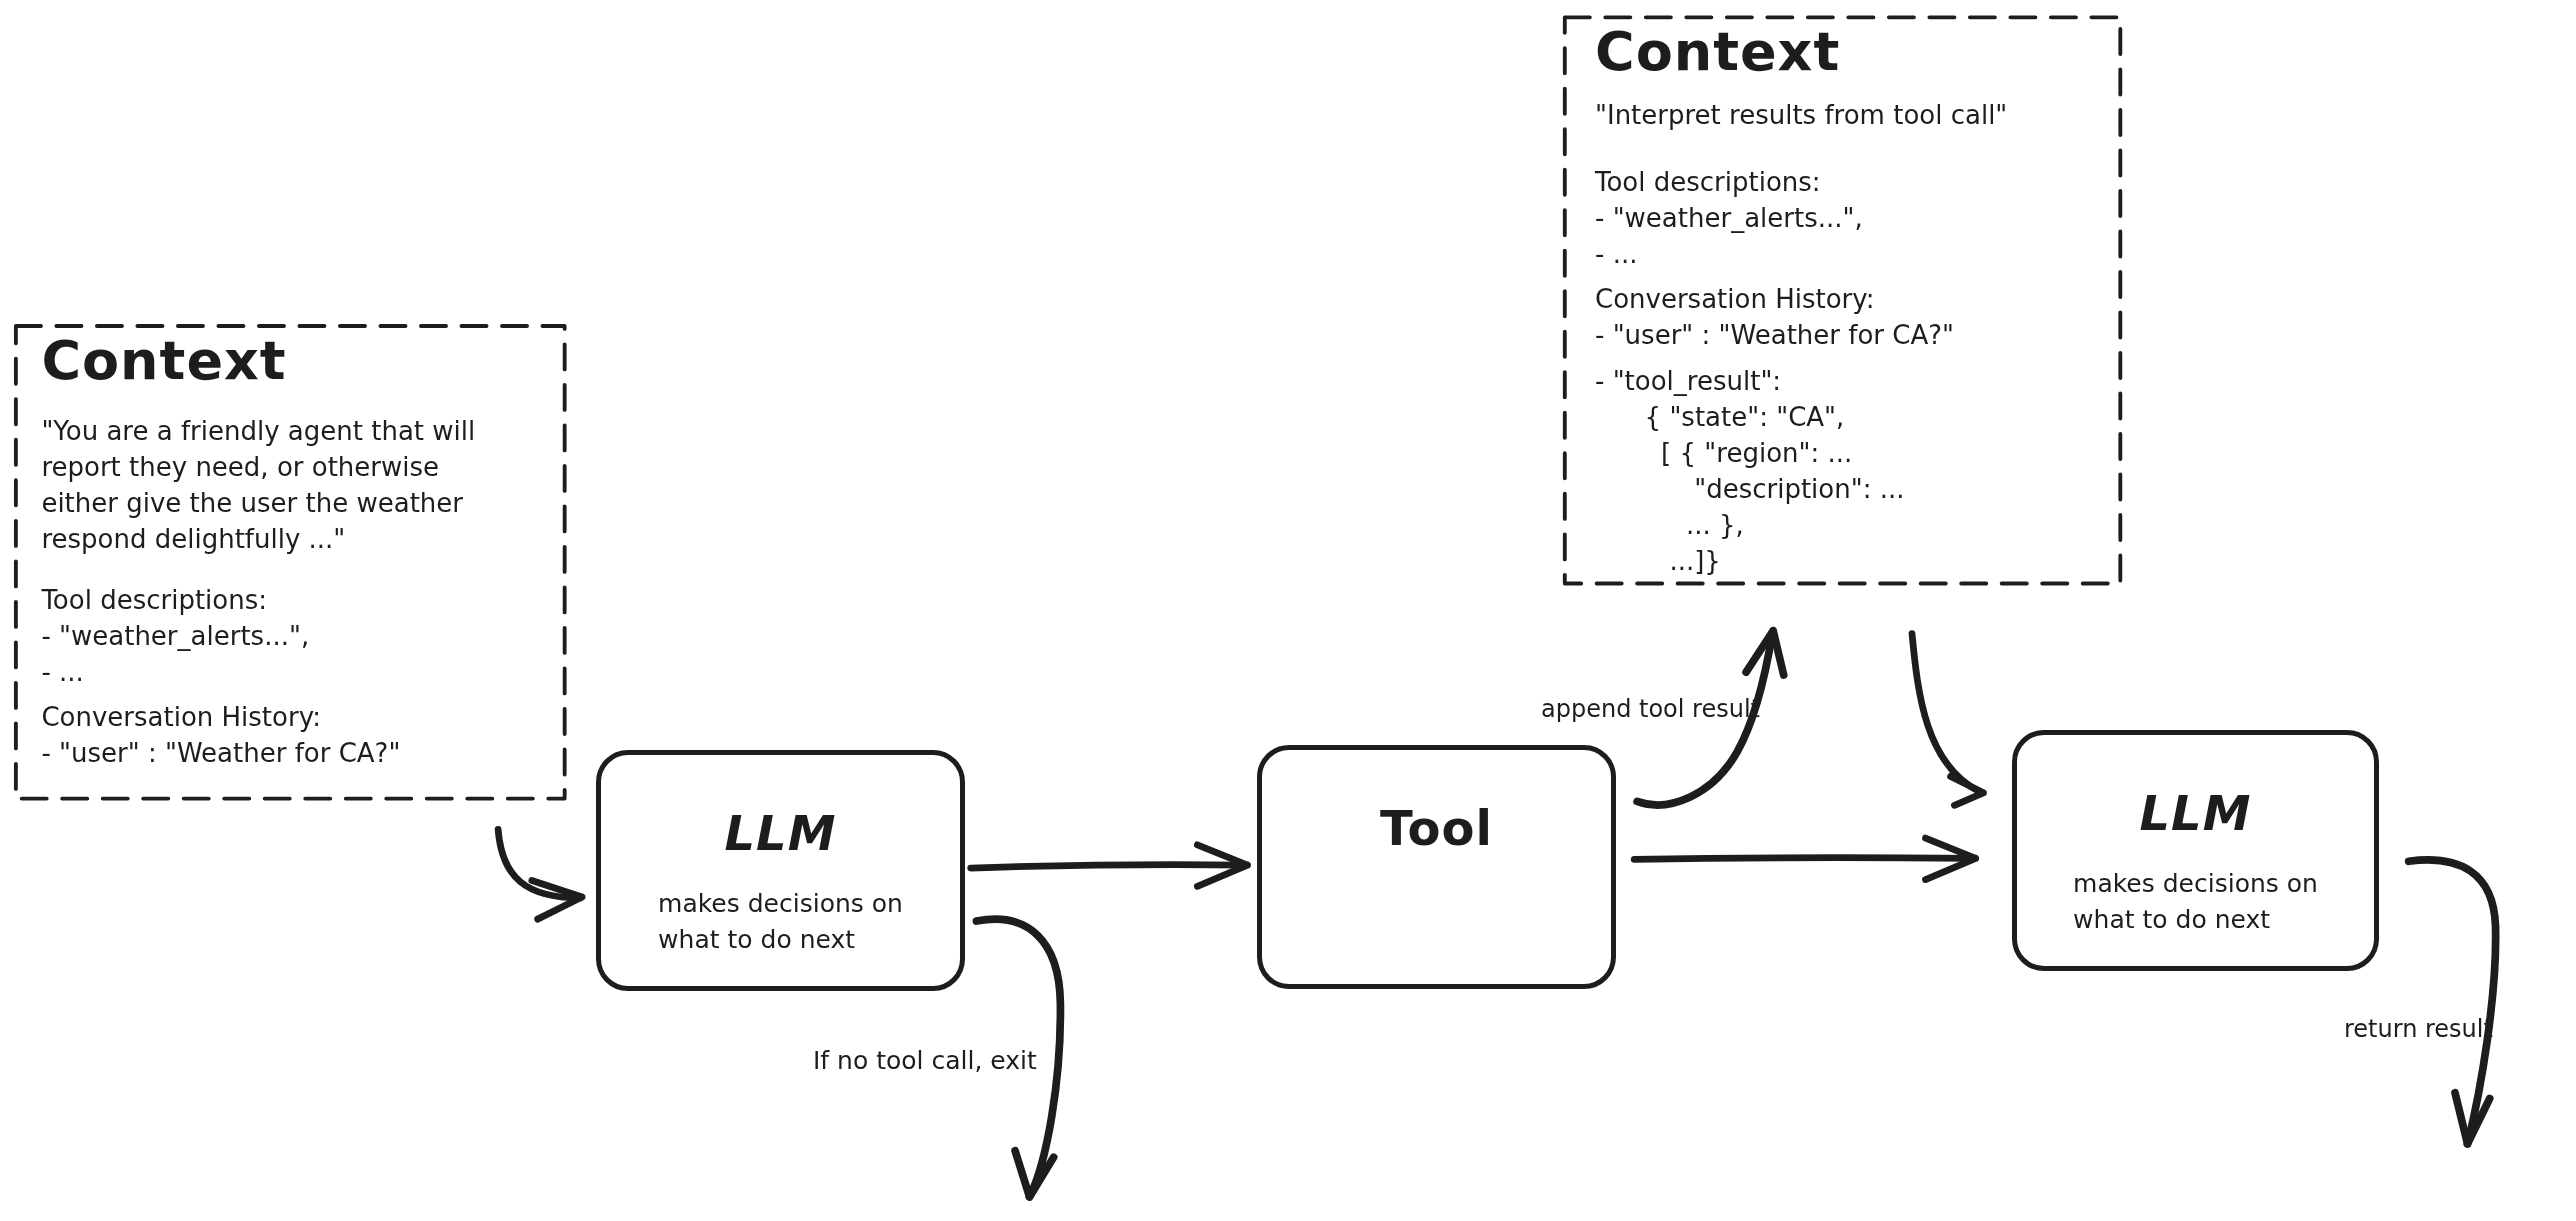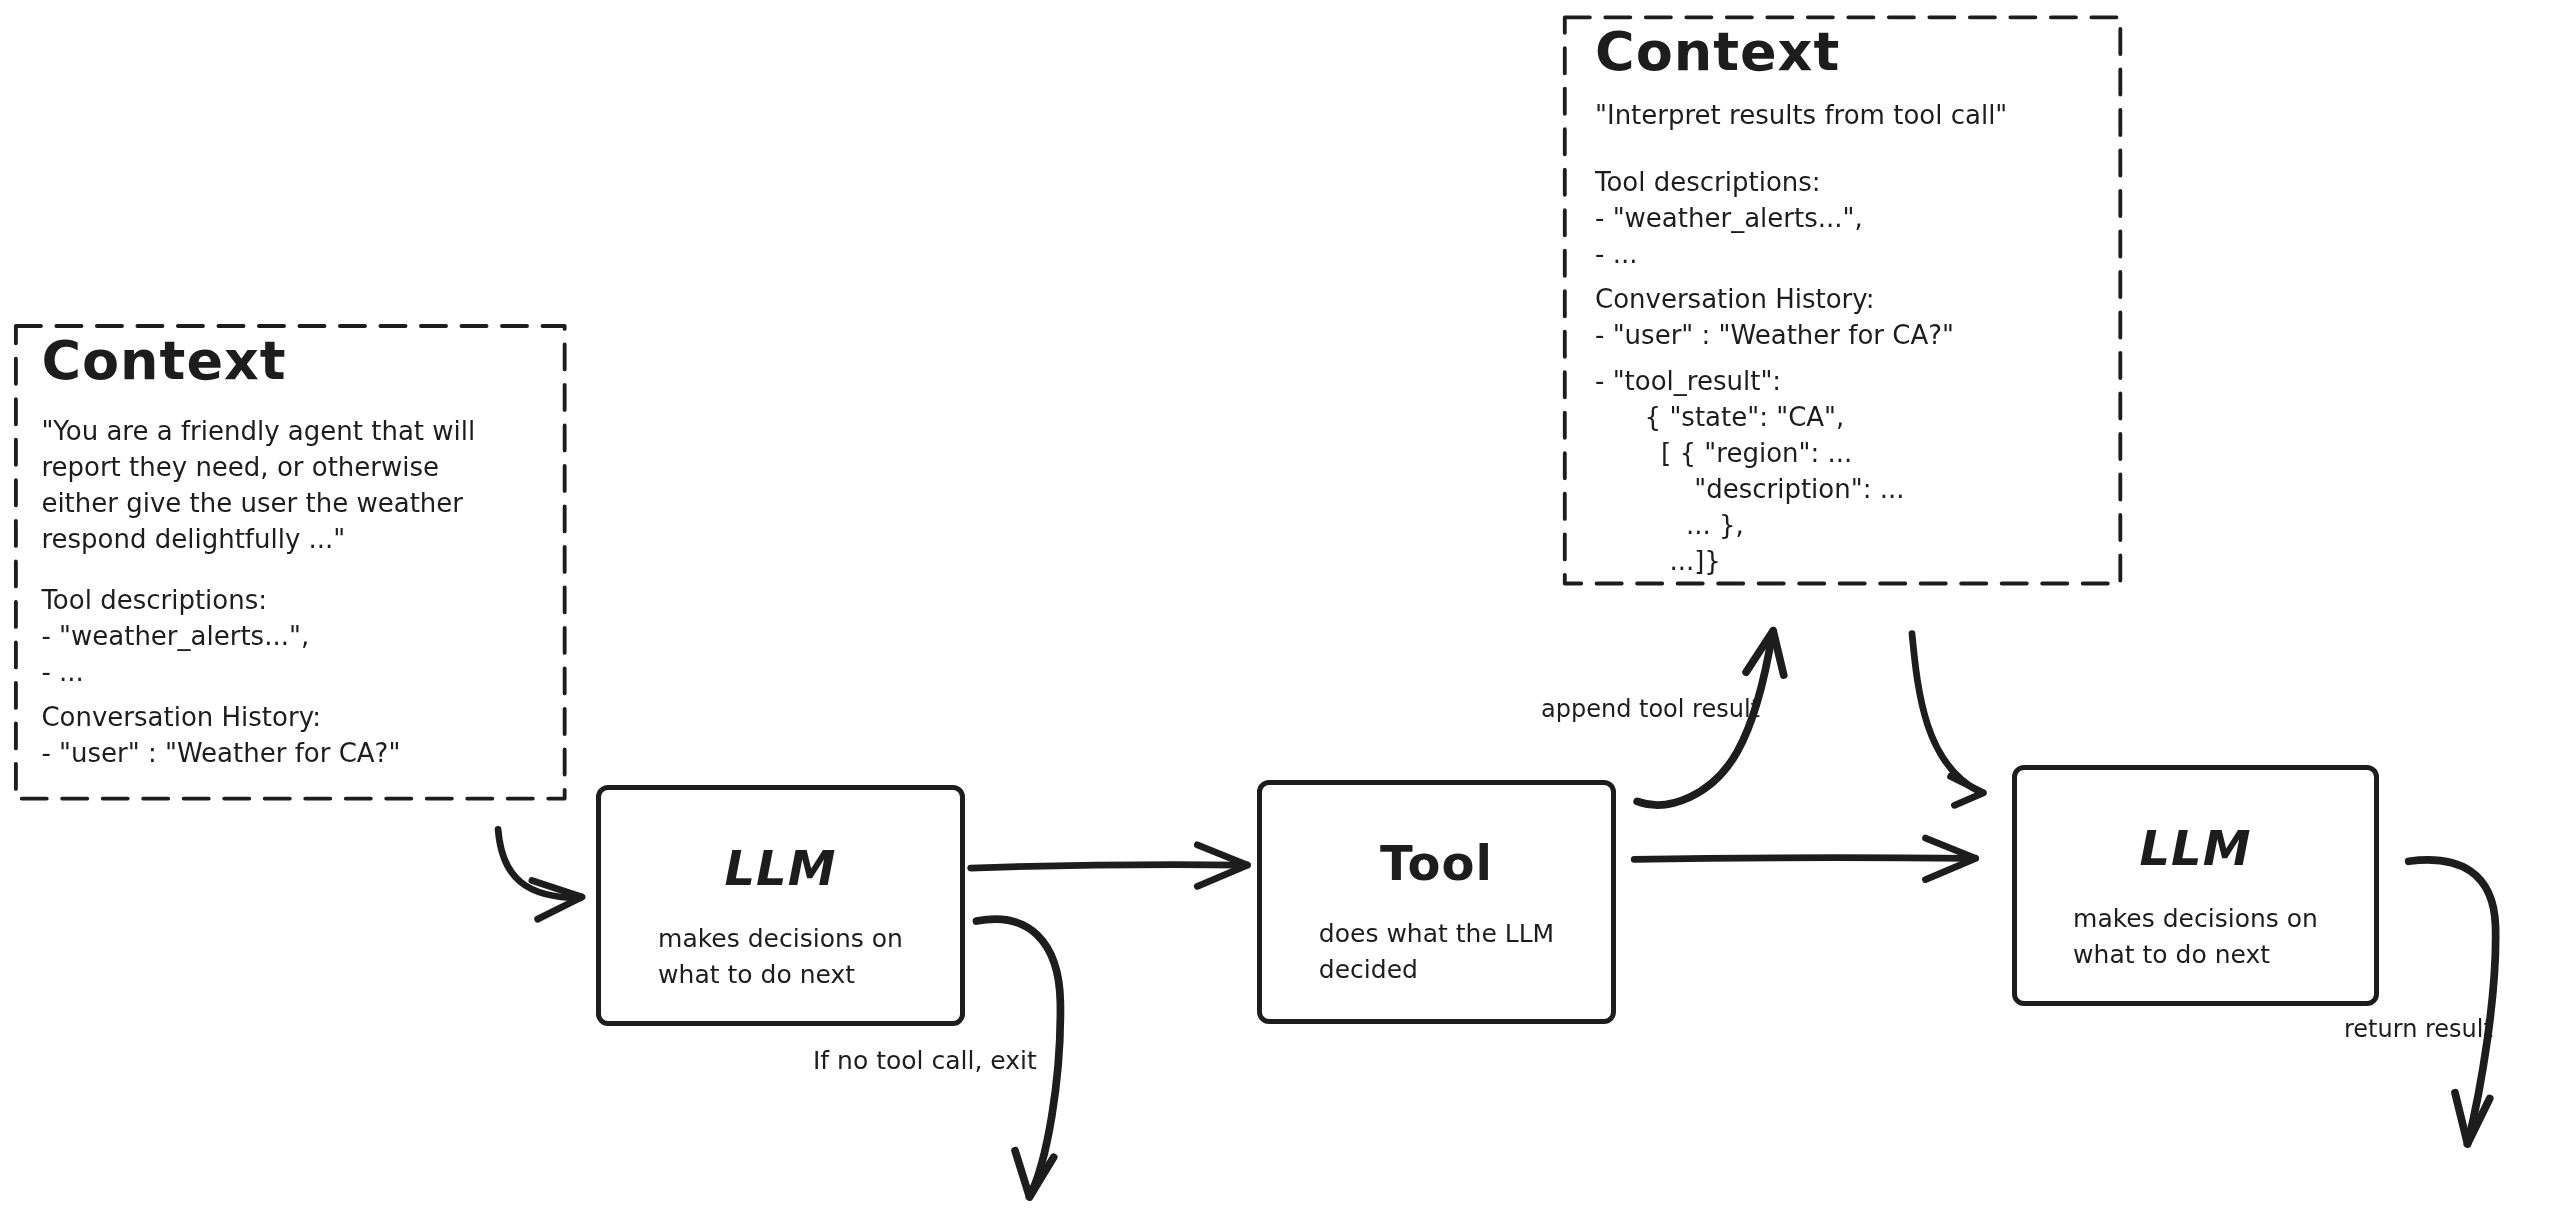--- a/index.html
+++ b/index.html
@@ -42,24 +42,23 @@
     line-height: 36px;
     font-weight: 400;
   }
   .para { margin: 0; }
   .line { white-space: pre; }
   
   .node {
     position: absolute;
     box-sizing: border-box;
     border: 5.8px solid #1d1d1d;
-    border-radius: 12px;
+    border-radius: 32px;
     background: #ffffff;
     text-align: center;
-    margin-top: 35px;
   }
   .node-title {
     font-size: 48px;
     line-height: 56px;
     font-weight: 700;
     letter-spacing: 1px;
     margin-top: 50px;
   }
   .node-title.italic { font-style: italic; }
   .node-sub {
@@ -172,24 +171,20 @@
   <div class="node" style="left:596px; top:750px; width:369px; height:241px;">
     <div class="node-title italic">LLM</div>
     <div class="node-sub">
       <div class="line">makes decisions on</div>
       <div class="line">what to do next</div>
     </div>
   </div>
 
   <div class="node" style="left:1257px; top:745px; width:359px; height:244px;">
     <div class="node-title">Tool</div>
-    <div class="node-sub">
-      <div class="line">does what the LLM</div>
-      <div class="line">decided</div>
-    </div>
   </div>
 
   <div class="node" style="left:2012px; top:730px; width:367px; height:241px;">
     <div class="node-title italic">LLM</div>
     <div class="node-sub">
       <div class="line">makes decisions on</div>
       <div class="line">what to do next</div>
     </div>
   </div>
 

